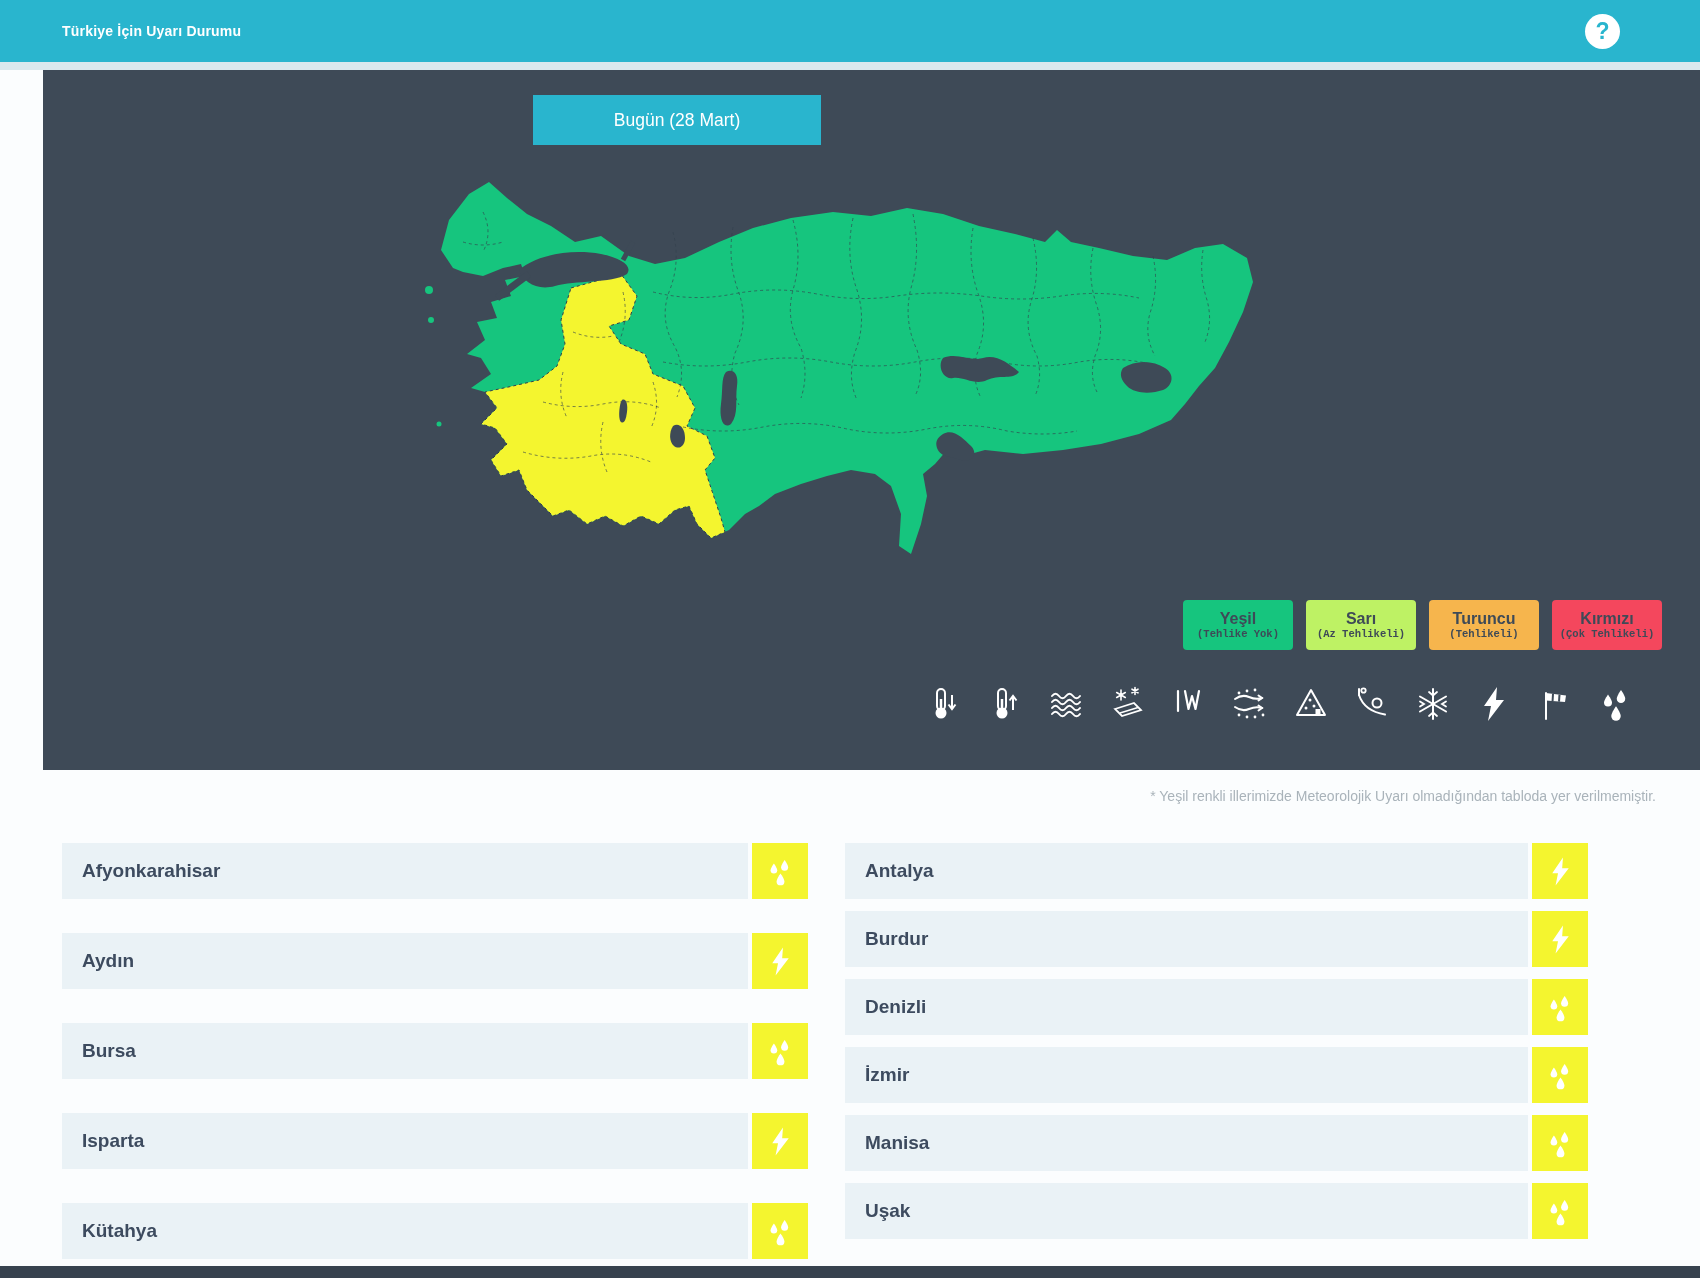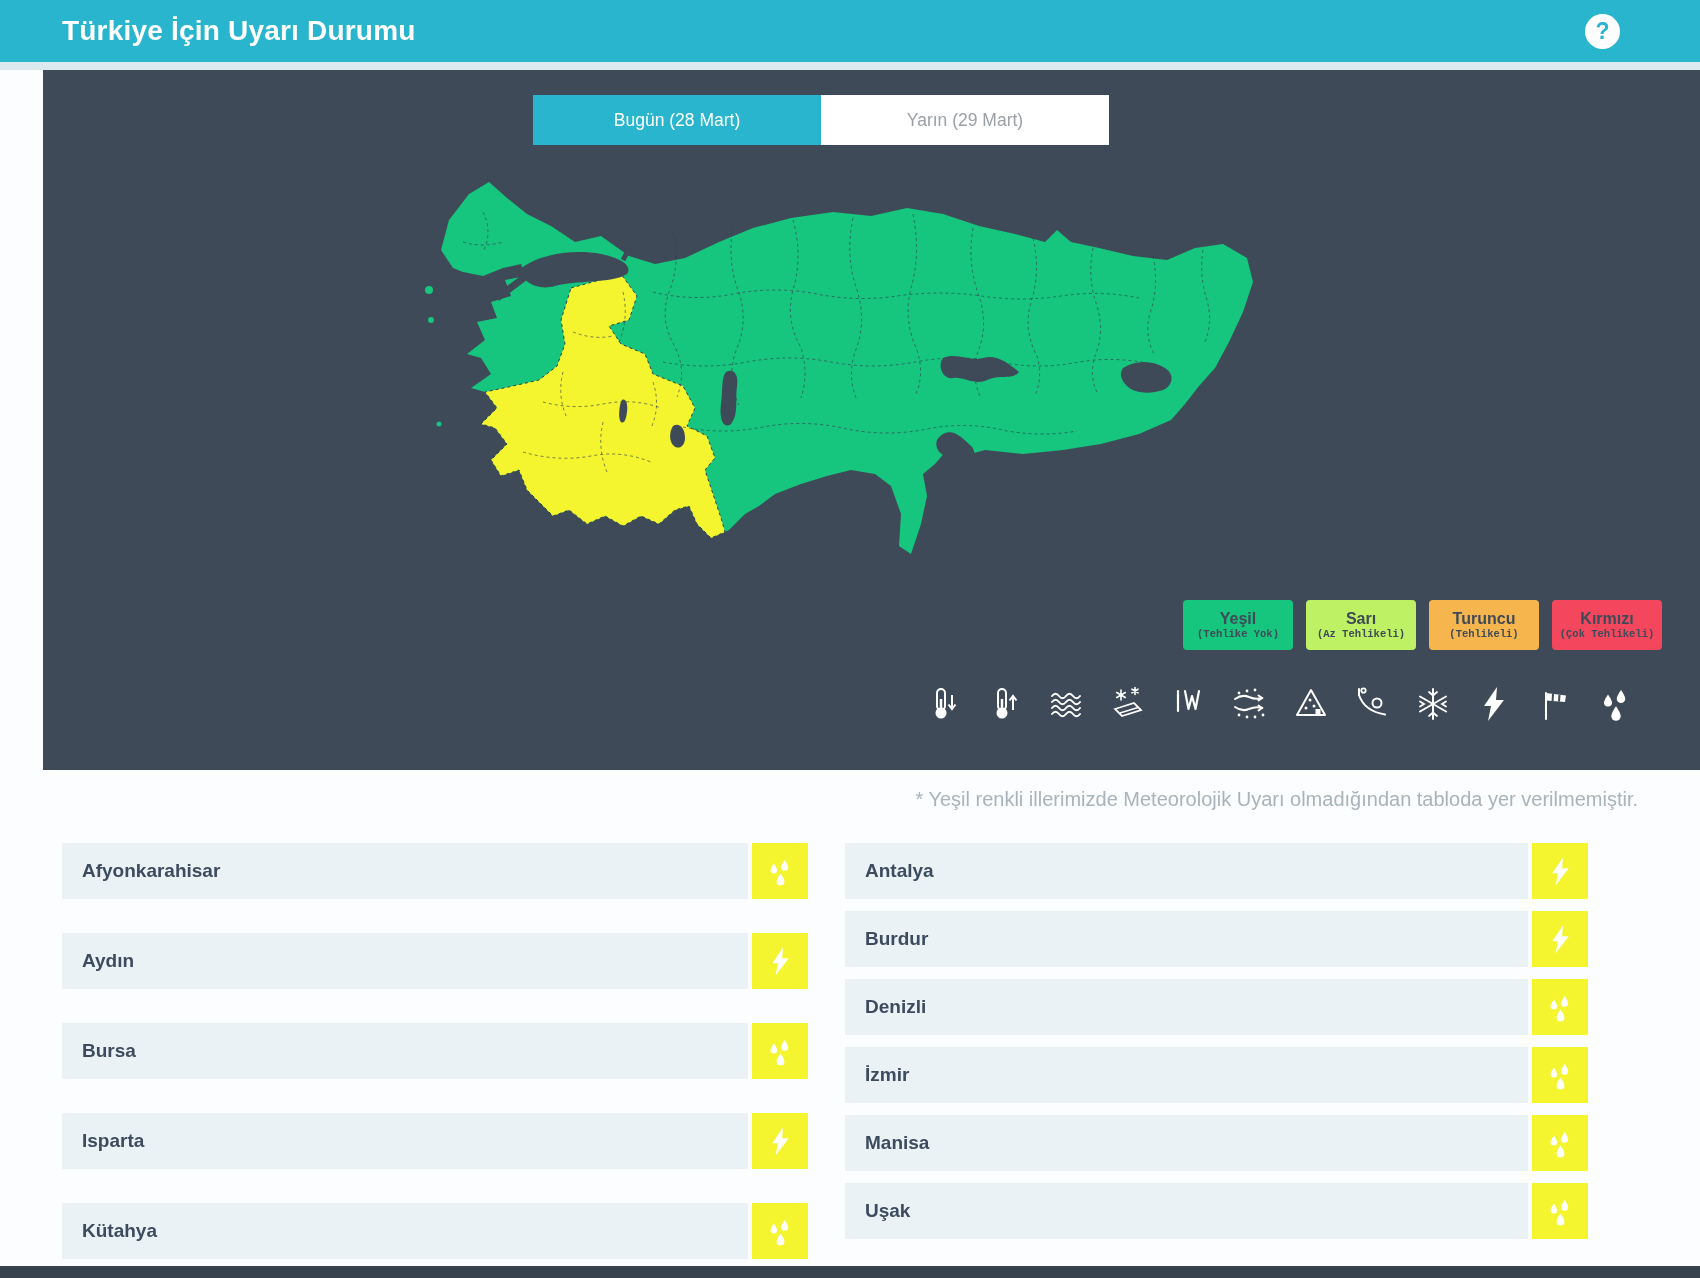--- a/index.html
+++ b/index.html
@@ -7,21 +7,21 @@
     width:1700px;height:1278px;position:relative;overflow:hidden;
     background:#fbfdfe;
     font-family:"Liberation Sans", sans-serif;
     -webkit-font-smoothing:antialiased;
   }
   
   .header{
     position:absolute;left:0;top:0;width:1700px;height:62px;
     background:var(--header);display:flex;align-items:center;
   }
-  .header-title{color:#fff;font-size:28px;font-weight:700;letter-spacing:.2px;padding-left:62px;}
+  .header-title{color:#fff;font-size:14px;font-weight:700;letter-spacing:.2px;padding-left:62px;}
   .help{
     position:absolute;right:80px;top:14px;width:35px;height:35px;border-radius:50%;
     background:#fff;color:var(--header);font-size:23px;font-weight:700;
     display:flex;align-items:center;justify-content:center;cursor:pointer;
   }
   .header-gap{position:absolute;left:0;top:62px;width:1700px;height:8px;background:var(--strip);}
   
   .panel{position:absolute;left:0;top:70px;width:1700px;height:700px;background:var(--panel);margin-left:43px;}
   .tabs{position:absolute;left:490px;top:25px;display:flex;}
   .tab{width:288px;height:50px;display:flex;align-items:center;justify-content:center;
@@ -38,21 +38,21 @@
   .legend{position:absolute;left:1140px;top:530px;display:flex;gap:13px;}
   .legend-box{width:110px;height:50px;border-radius:4px;display:flex;flex-direction:column;
               align-items:center;justify-content:center;color:var(--panel);}
   .legend-box .t{font-size:16px;font-weight:700;line-height:19px;}
   .legend-box .s{font-size:10.5px;font-weight:700;line-height:13px;font-family:Liberation Mono, monospace;}
   
   .icon-strip{position:absolute;left:882px;top:614px;display:flex;gap:21px;color:#fff;}
   .wicon{width:40px;height:40px;display:block;}
   .wicon svg{width:40px;height:40px;display:block;}
   
-  .note{position:absolute;right:62px;top:788px;font-size:20px;color:var(--note);}
+  .note{position:absolute;right:44px;top:788px;font-size:14px;color:var(--note);}
   
   .table{position:absolute;left:62px;top:843px;width:1526px;display:flex;gap:37px;}
   .col{display:flex;flex-direction:column;gap:12px;}
   .col.left{width:746px;gap:34px;}
   .col.right{width:743px;}
   .city-row{display:flex;height:56px;gap:4px;cursor:pointer;}
   .city-name{flex:1;background:var(--rowbg);display:flex;align-items:center;
              padding-left:20px;font-size:19px;font-weight:700;color:var(--rowtext);}
   .city-icon{width:56px;height:56px;background:var(--yellow);display:flex;
              align-items:center;justify-content:center;color:#fff;}
@@ -172,21 +172,20 @@
   <div class="help">
     <span>?</span>
   </div>
 </div>
 <div class="header-gap"></div>
 
 <div class="panel">
 
   <div class="tabs">
     <div class="tab active">Bugün (28 Mart)</div>
-    <div class="tab inactive">Yarın (29 Mart)</div>
   </div>
 
   <svg class="map" viewBox="0 0 860 400">
 
     <path class="land" d="M18,78 L26,48 L46,22 L66,10 L84,26 L104,42 L128,54 L152,70 L178,64
       L206,84 L232,92 L262,86 L296,70 L330,56 L368,46 L410,40 L448,44 L484,36
       L520,42 L556,54 L592,62 L622,70 L634,58 L648,70 L676,76 L710,84 L744,88
       L772,76 L800,72 L824,86 L830,110 L820,140 L806,170 L792,196 L776,214
       L762,232 L748,248 L716,262 L678,272 L640,278 L600,282 L562,278 L540,284
       L524,278 L512,292 L500,302 L504,324 L498,352 L488,382 L476,374 L478,342

